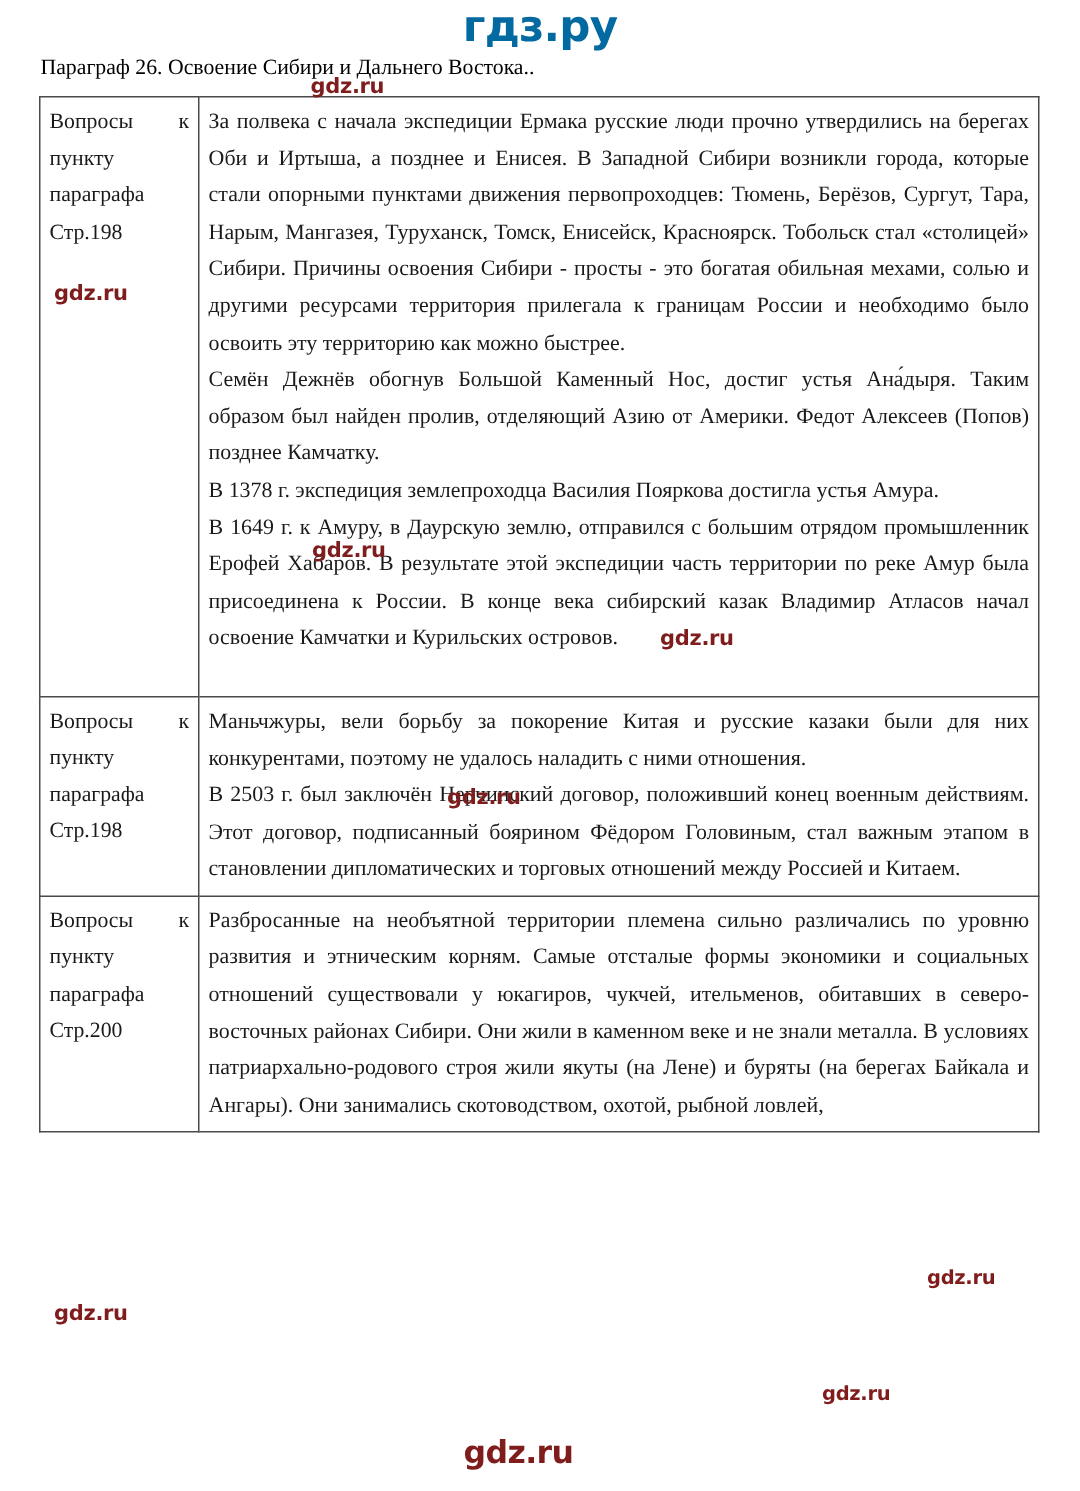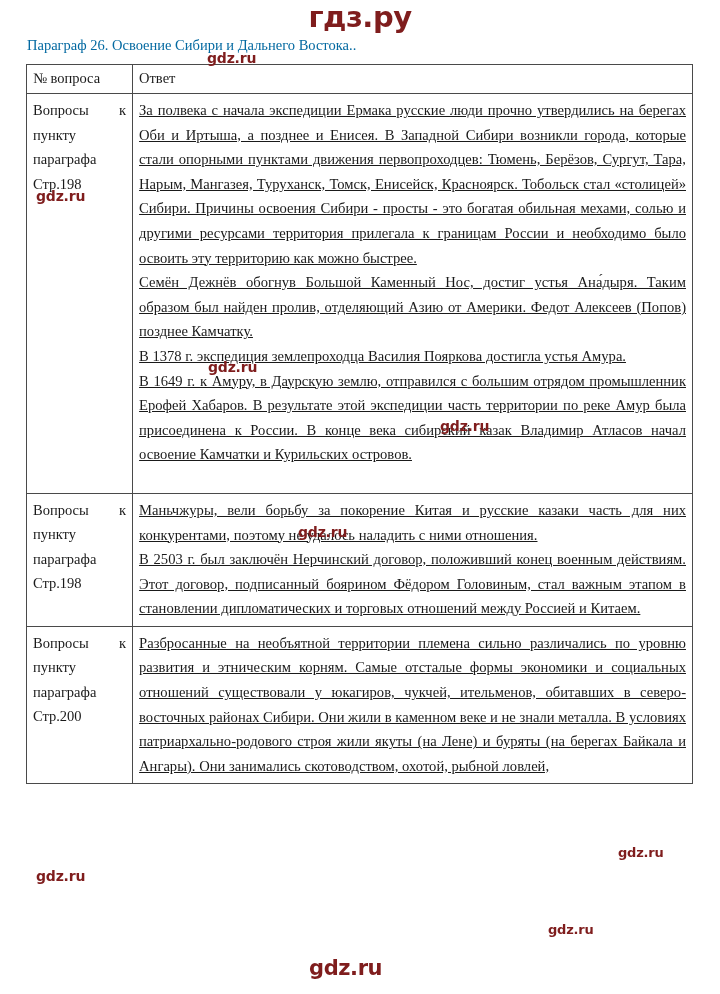--- a/index.html
+++ b/index.html
@@ -20,31 +20,31 @@
   .site-logo {
     position: absolute;
     top: 0px;
     left: 0;
     width: 720px;
     text-align: center;
     font-family: "DejaVu Sans", "Liberation Sans", sans-serif;
     font-weight: bold;
     font-size: 29px;
     letter-spacing: -0.5px;
-    color: #7f1d1d;
+    color: #0369a1;
   }
 
   
   .page-title {
     position: absolute;
     top: 36px;
     left: 27px;
     font-size: 14.5px;
     line-height: 18px;
-    color: #0369a1;
+    color: #000000;
     white-space: nowrap;
   }
 
   
   .answer-table {
     position: absolute;
     top: 64px;
     left: 26px;
     width: 667px;
     border-collapse: collapse;
@@ -78,21 +78,20 @@
   }
 
   .acell {
     font-size: 14.6px;
     line-height: 24.6px;
   }
   .acell p {
     margin: 0;
     text-align: justify;
     text-justify: inter-word;
-    text-decoration: underline;
   }
 
   
   .row-1 .acell { padding-bottom: 26px; }
 
   
   .wm {
     position: absolute;
     font-family: "DejaVu Sans", "Liberation Sans", sans-serif;
     font-weight: bold;
@@ -124,24 +123,20 @@
 <div class="site-logo">гдз.ру</div>
 
 <div class="page-title">Параграф 26. Освоение Сибири и Дальнего Востока..</div>
 
 <table class="answer-table">
   <colgroup>
     <col class="col-num">
     <col class="col-ans">
   </colgroup>
   <tbody>
-    <tr>
-      <td class="head-cell">№ вопроса</td>
-      <td class="head-cell">Ответ</td>
-    </tr>
 
     <tr class="row-1">
       <td class="qcell">
         <div>Вопросы к</div>
         <div class="q-last">пункту</div>
         <div class="q-last">параграфа</div>
         <div class="q-last">Стр.198</div>
       </td>
       <td class="acell">
         <p>За полвека с начала экспедиции Ермака русские люди прочно утвердились на берегах Оби и Иртыша, а позднее и Енисея. В Западной Сибири возникли города, которые стали опорными пунктами движения первопроходцев: Тюмень, Берёзов, Сургут, Тара, Нарым, Мангазея, Туруханск, Томск, Енисейск, Красноярск. Тобольск стал «столицей» Сибири. Причины освоения Сибири - просты - это богатая обильная мехами, солью и другими ресурсами территория прилегала к границам России и необходимо было освоить эту территорию как можно быстрее.</p>
@@ -152,21 +147,21 @@
     </tr>
 
     <tr class="row-2">
       <td class="qcell">
         <div>Вопросы к</div>
         <div class="q-last">пункту</div>
         <div class="q-last">параграфа</div>
         <div class="q-last">Стр.198</div>
       </td>
       <td class="acell">
-        <p>Маньчжуры, вели борьбу за покорение Китая и русские казаки часть для них конкурентами, поэтому не удалось наладить с ними отношения.</p>
+        <p>Маньчжуры, вели борьбу за покорение Китая и русские казаки были для них конкурентами, поэтому не удалось наладить с ними отношения.</p>
         <p>В 2503 г. был заключён Нерчинский договор, положивший конец военным действиям. Этот договор, подписанный боярином Фёдором Головиным, стал важным этапом в становлении дипломатических и торговых отношений между Россией и Китаем.</p>
       </td>
     </tr>
 
     <tr class="row-3">
       <td class="qcell">
         <div>Вопросы к</div>
         <div class="q-last">пункту</div>
         <div class="q-last">параграфа</div>
         <div class="q-last">Стр.200</div>

